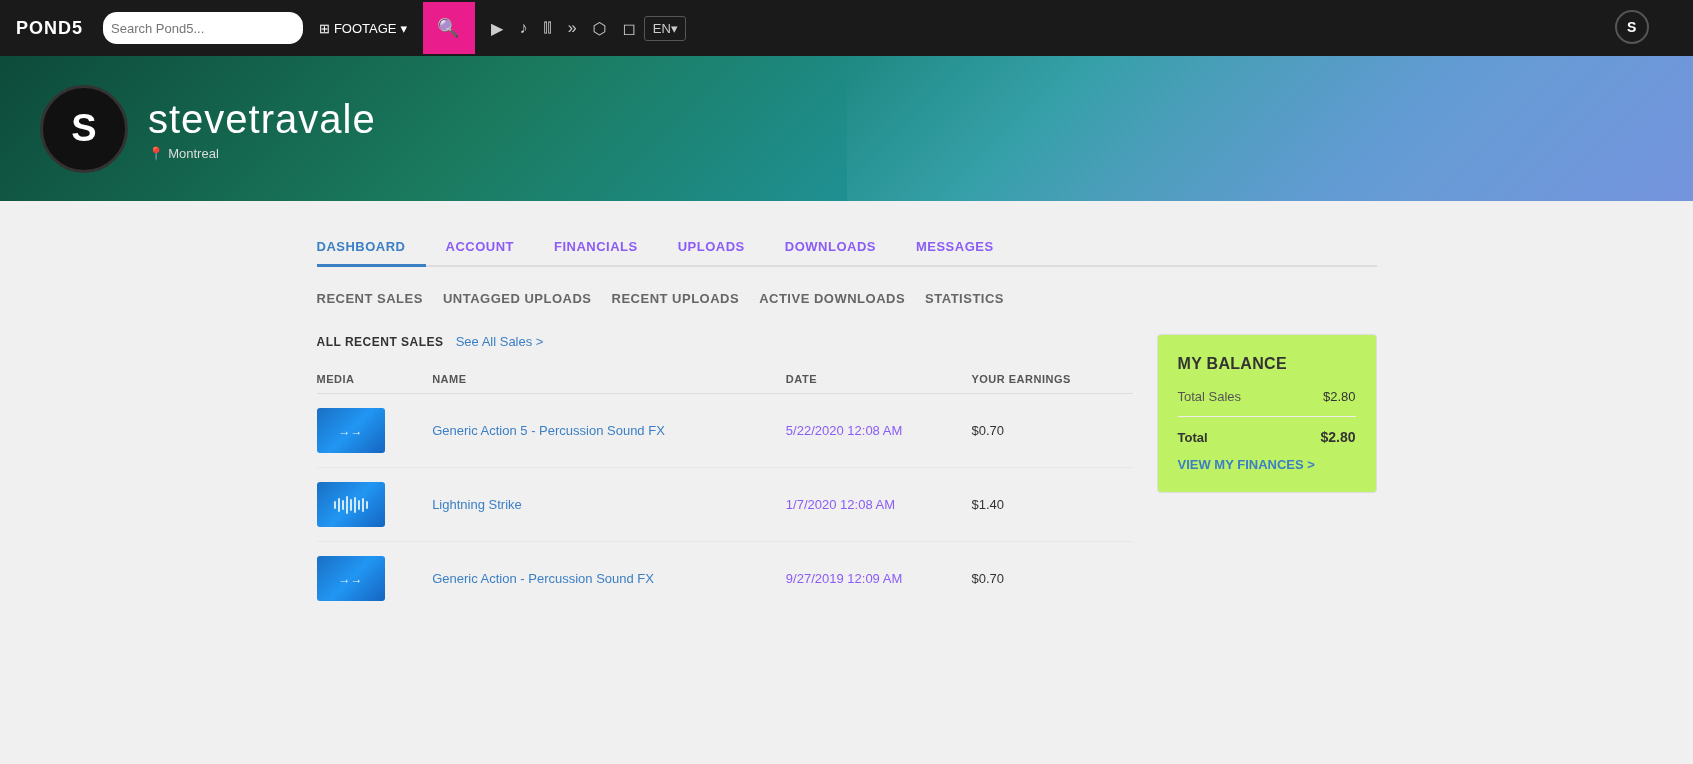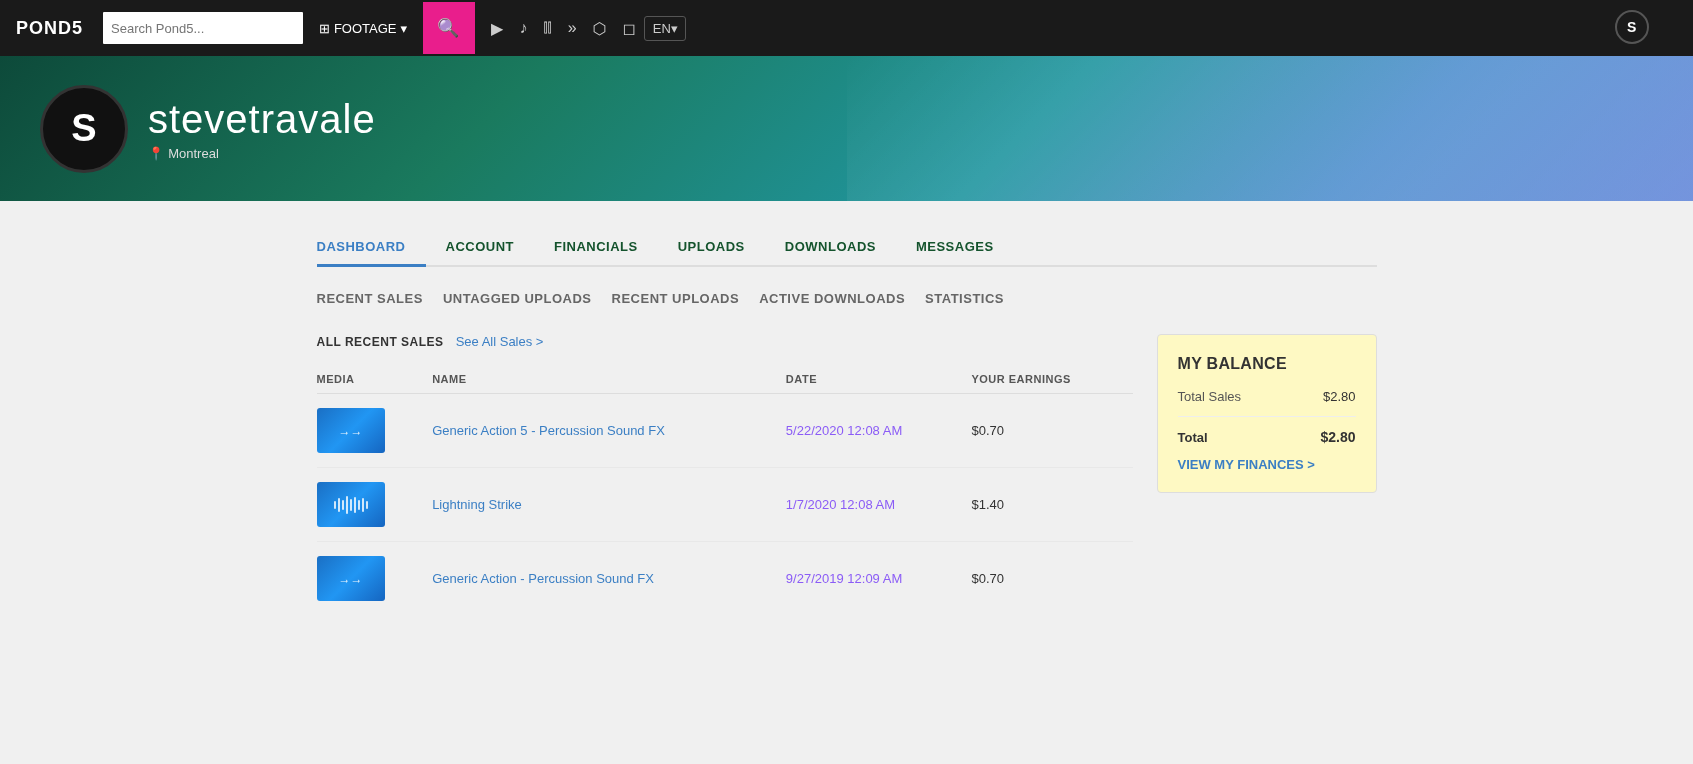--- a/index.html
+++ b/index.html
@@ -18,21 +18,21 @@
       color: #fff;
       font-weight: 900;
       font-size: 18px;
       letter-spacing: 1px;
       margin-right: 12px;
     }
     .navbar-search-wrap {
       display: flex;
       align-items: center;
       background: #fff;
-      border-radius: 1px;
+      border-radius: 14px;
       height: 32px;
       padding: 0 8px;
       flex: 0 0 200px;
     }
     .navbar-search-input {
       border: none;
       outline: none;
       font-size: 13px;
       color: #999;
       width: 140px;
@@ -182,21 +182,21 @@
       display: flex;
       gap: 0;
       border-bottom: 2px solid #ddd;
       margin-bottom: 20px;
     }
     .main-tab {
       padding: 10px 20px;
       cursor: pointer;
       font-size: 13px;
       font-weight: 600;
-      color: #14532d;
+      color: #8b5cf6;
       letter-spacing: 0.5px;
       text-transform: uppercase;
       border-bottom: 3px solid transparent;
       margin-bottom: -2px;
       background: none;
       border-top: none;
       border-left: none;
       border-right: none;
     }
     .main-tab.active {
@@ -304,21 +304,21 @@
       color: #3b7fc4;
       text-decoration: none;
       font-size: 13px;
       cursor: pointer;
     }
     .item-date { color: #8b5cf6; font-size: 13px; }
     .item-earnings { color: #333; font-size: 13px; }
 
     
     .balance-card {
-      background: #fef9c3;
+      background: #bef264;
       border: 1px solid #ddd;
       border-radius: 4px;
       padding: 20px;
     }
     .balance-title {
       font-size: 16px;
       font-weight: 700;
       margin-bottom: 16px;
       letter-spacing: 0.3px;
     }

